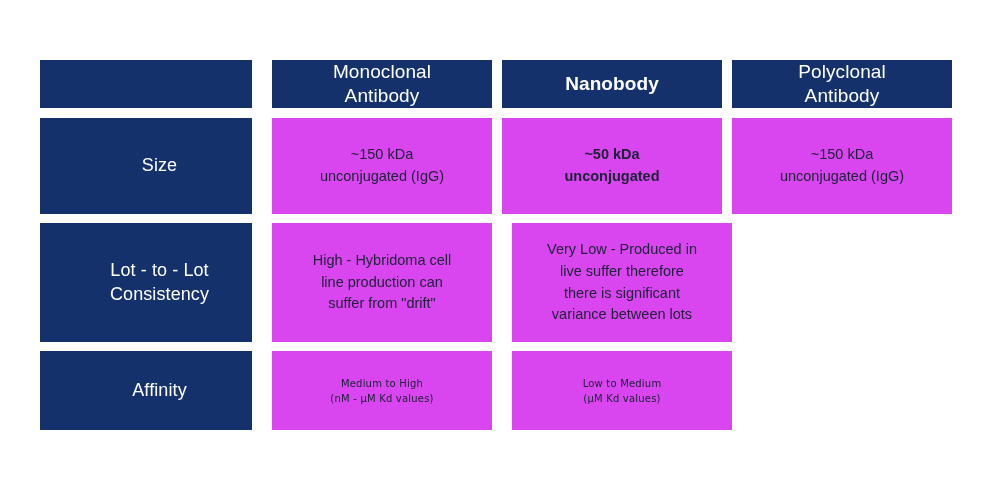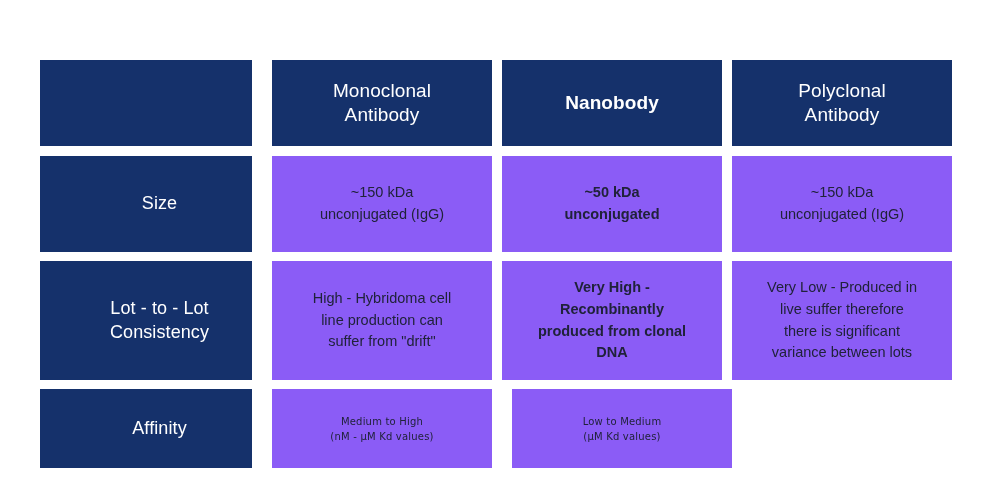--- a/index.html
+++ b/index.html
@@ -35,21 +35,21 @@
     text-align: center;
   }
 
   
   .col-label  { width: 212px; }
   .col-gap    { width: 20px;  flex: 0 0 20px; }
   .col-data   { width: 220px; }
   .col-gap-sm { width: 10px;  flex: 0 0 10px; }
 
   
-  .row-header  { height: 86px; }
+  .row-header  { height: 48px; }
   .row-size    { height: 96px; }
   .row-lot     { height: 119px; }
   .row-aff     { height: 79px; }
   .row-gap     { height: 9px; width: 100%; }
   .row-gap-lg  { height: 10px; width: 100%; }
 
   
   .blue {
     background: #15316b;
     color: #ffffff;
@@ -67,21 +67,21 @@
   .label-cell {
     font-size: 18px;
     line-height: 1.3;
     font-weight: 400;
     letter-spacing: 0.1px;
     padding-left: 27px;
   }
 
   
   .grey {
-    background: #8b5cf6;
+    background: #d946ef;
     color: #20223a;
   }
   .data-cell {
     font-size: 14.5px;
     line-height: 1.5;
     font-weight: 400;
     padding: 0 10px;
   }
   .data-cell.is-bold {
     font-weight: 700;
@@ -162,26 +162,20 @@
     </div>
     <div class="col-gap"></div>
 
     <div class="cell col-data grey data-cell">
       <span class="cell-text">High - Hybridoma cell
 line production can
 suffer from "drift"</span>
     </div>
     <div class="col-gap-sm"></div>
 
-    <div class="cell col-data grey data-cell is-bold">
-      <span class="cell-text">Very High -
-Recombinantly
-produced from clonal
-DNA</span>
-    </div>
     <div class="col-gap-sm"></div>
 
     <div class="cell col-data grey data-cell">
       <span class="cell-text">Very Low - Produced in
 live suffer therefore
 there is significant
 variance between lots</span>
     </div>
   </div>
 

